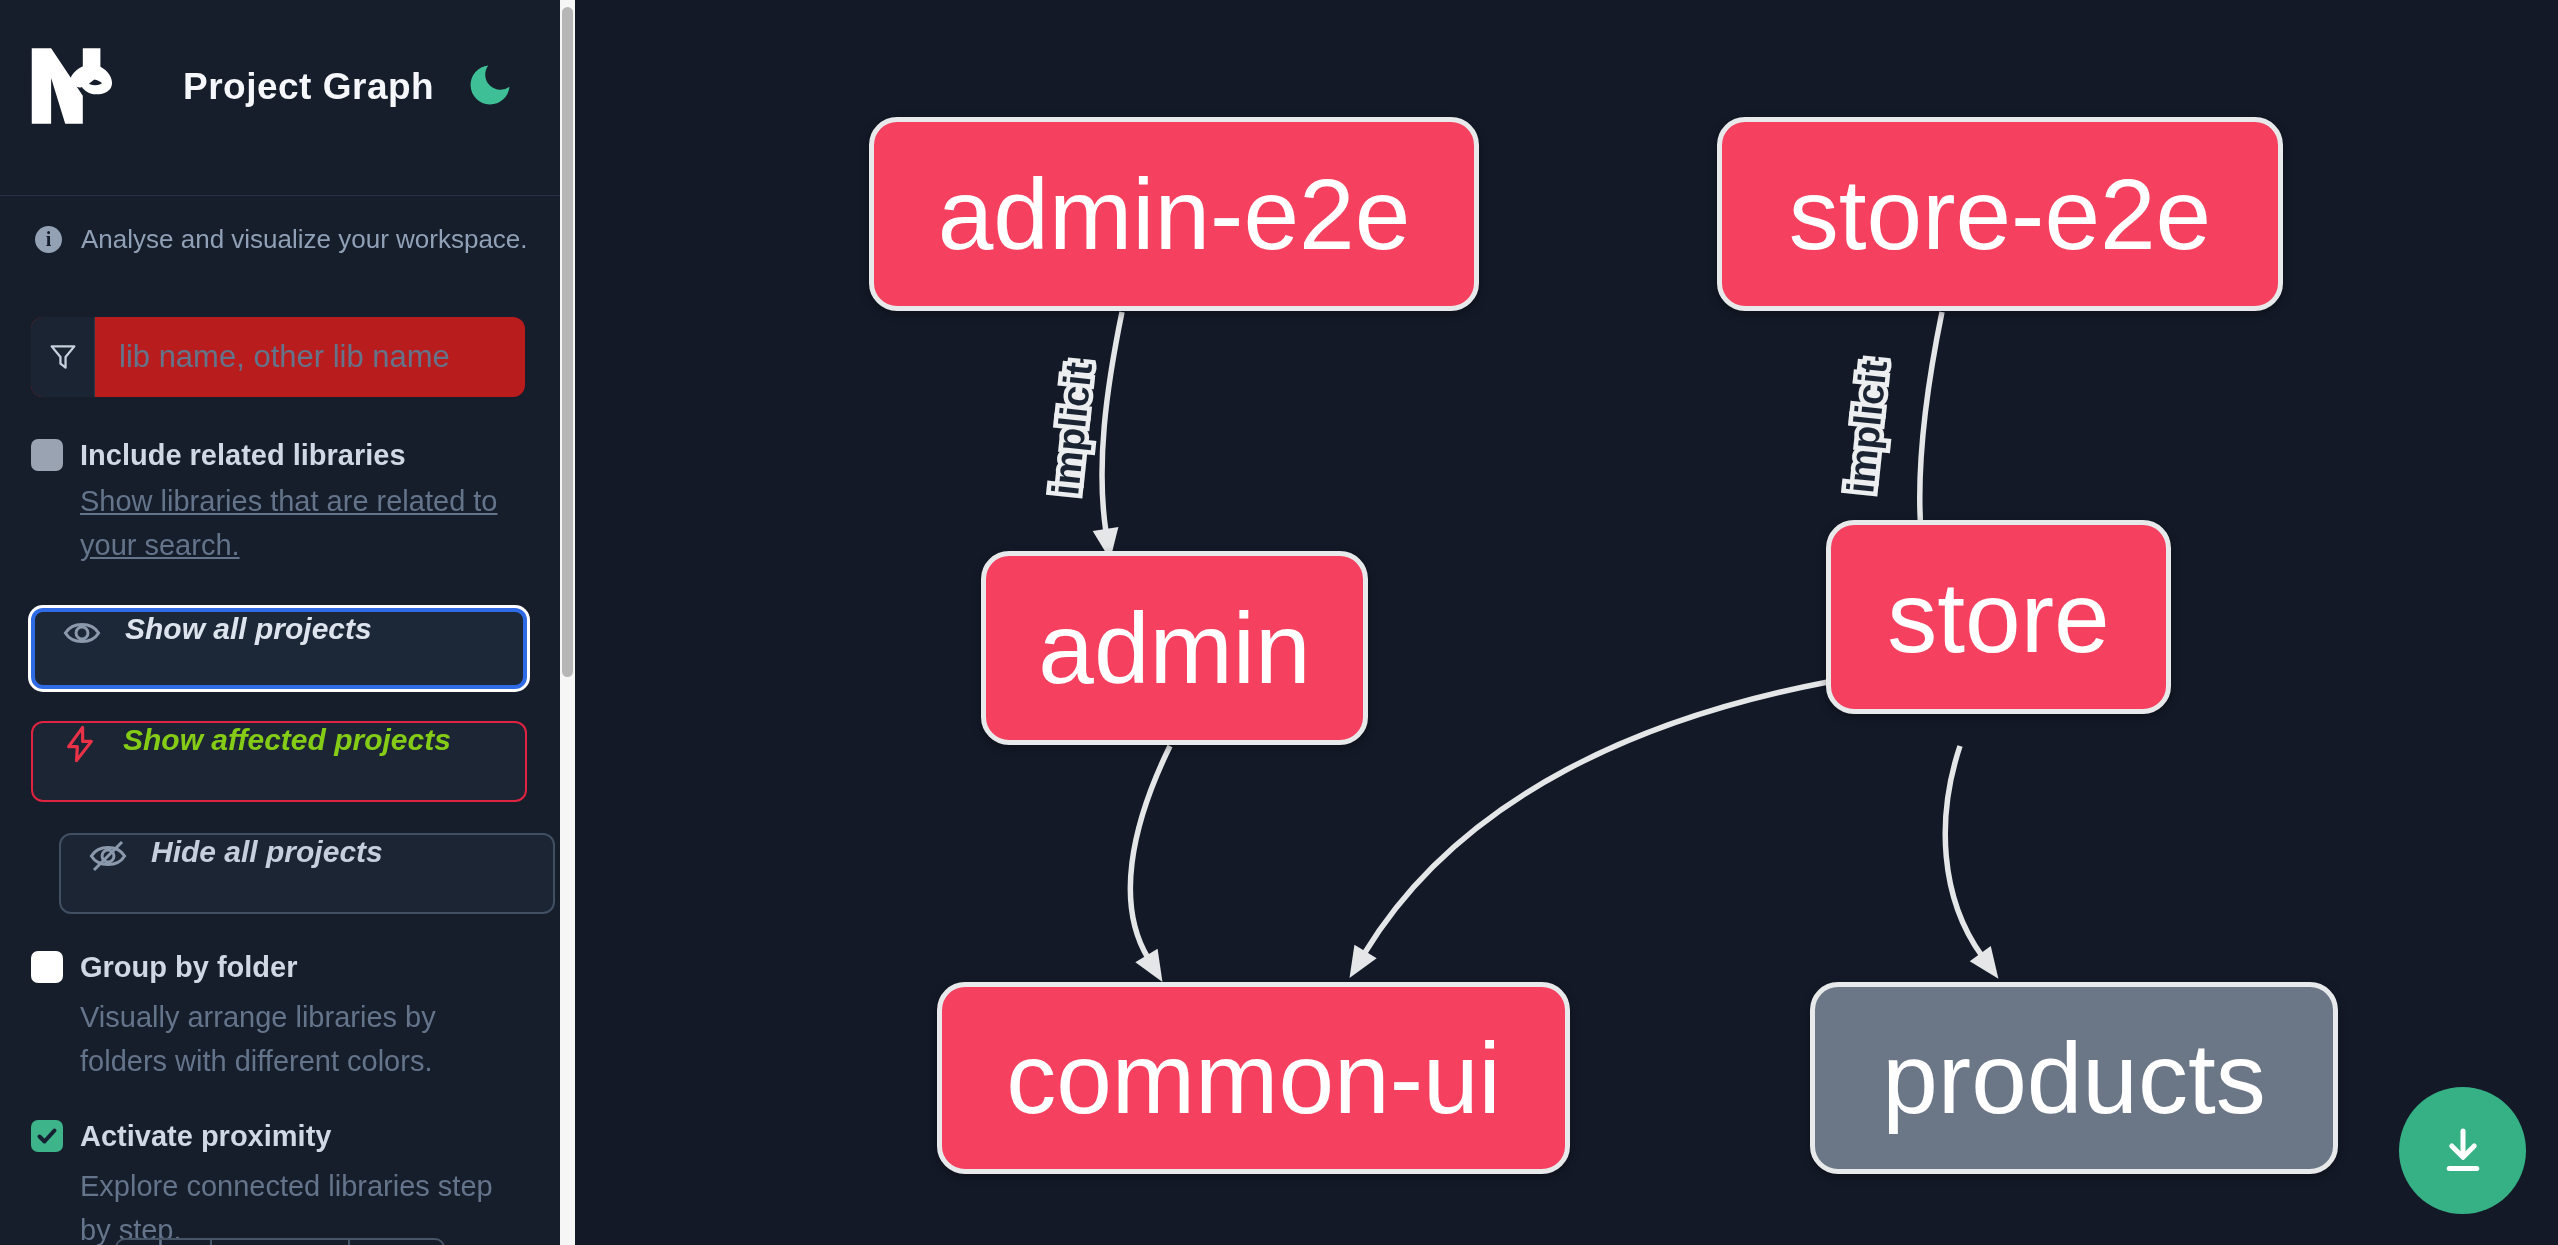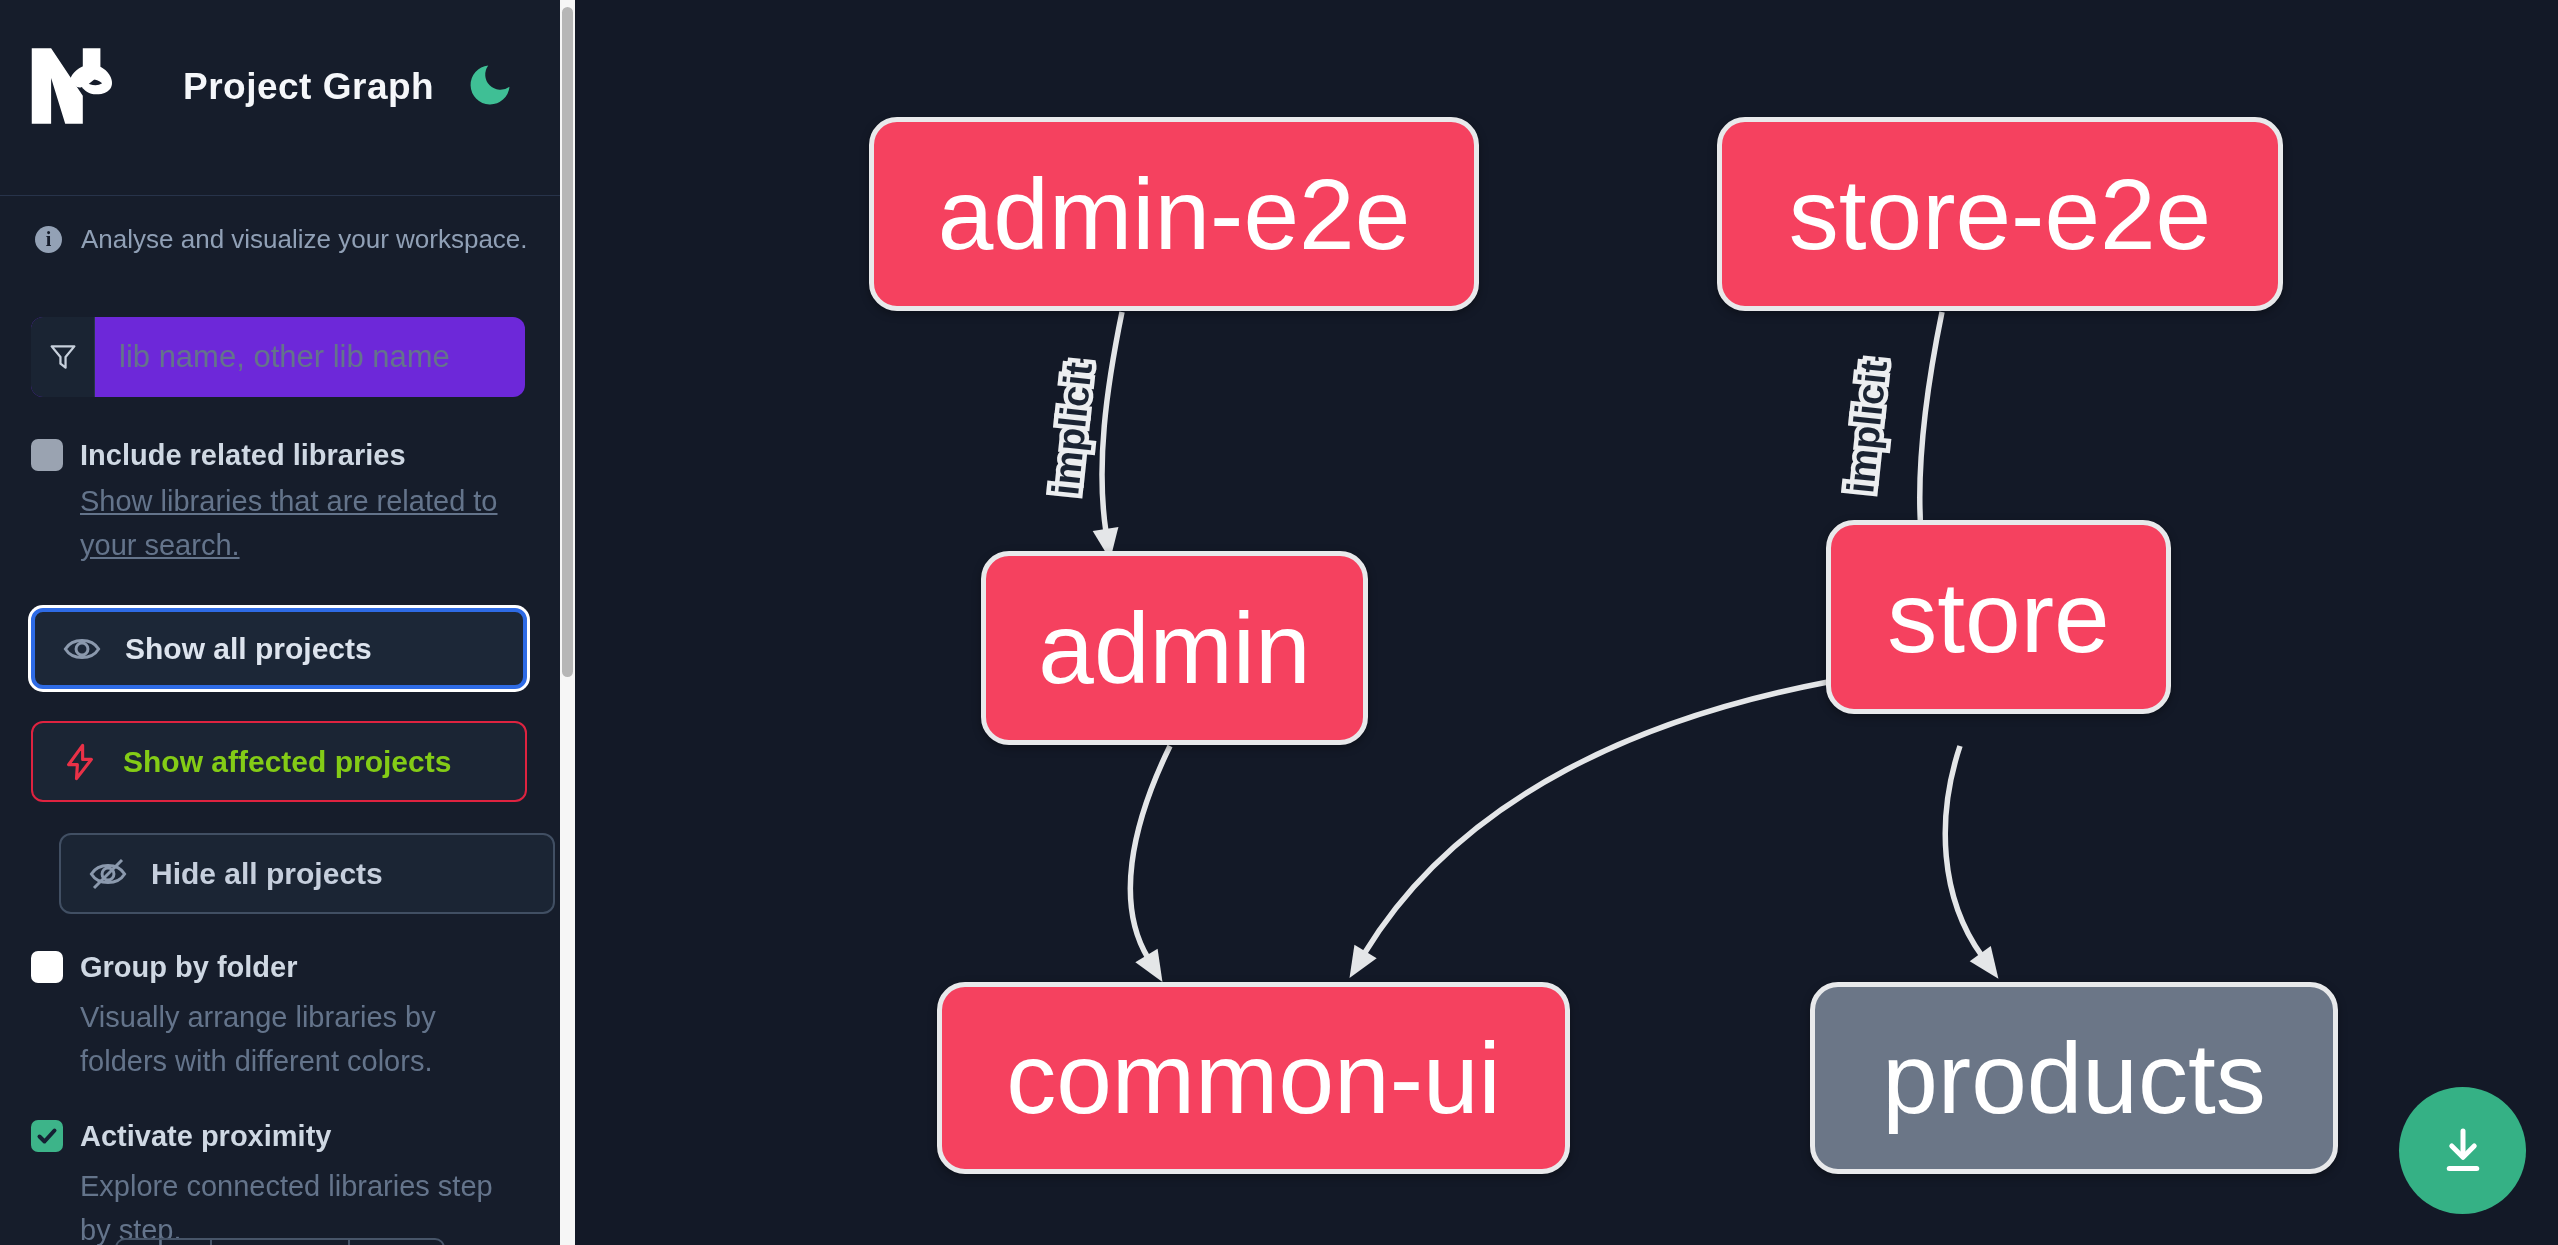--- a/index.html
+++ b/index.html
@@ -14,37 +14,37 @@
   .app-title { position:absolute; left:183px; top:66px; font-size:37px; font-weight:700; color:#f5f7fa; letter-spacing:.5px; }
   .theme-btn { position:absolute; left:462px; top:58px; width:56px; height:56px; background:none; border:none; cursor:pointer; }
   .header-divider { position:absolute; left:0; top:195px; width:560px; height:1px; background:#27334a; }
 
   .info-row { position:absolute; left:35px; top:224px; display:flex; align-items:center; gap:19px; }
   .info-icon { width:27px; height:27px; border-radius:50%; background:#93a1b5; color:#161d2b;
                font-size:20px; font-weight:700; display:flex; align-items:center; justify-content:center; font-family:"Liberation Serif", serif; }
   .info-text { font-size:26px; color:#90a0b6; }
 
   .search-box { position:absolute; left:31px; top:317px; width:494px; height:80px; border-radius:12px;
-                background:#6d28d9; display:flex; overflow:hidden; }
+                background:#b91c1c; display:flex; overflow:hidden; }
   .search-icon-cell { width:64px; height:100%; background:#1a2433; border-right:1px solid #2a3648;
                       display:flex; align-items:center; justify-content:center; flex:none; }
   .search-input { flex:1; background:transparent; border:none; outline:none; color:#c9d3e0;
                   font-size:31px; padding:0 24px; font-family:"Liberation Sans", sans-serif; }
   .search-input::placeholder { color:#64748b; opacity:1; }
 
   .toggle-row { position:absolute; left:31px; width:500px; }
   .checkbox { position:absolute; left:0; top:2px; width:32px; height:32px; border-radius:7px; }
   .checkbox.gray { background:#9aa3b1; }
   .checkbox.white { background:#ffffff; }
   .checkbox.green { background:#3db489; display:flex; align-items:center; justify-content:center; }
   .toggle-label { display:block; margin-left:49px; font-size:29px; font-weight:700; color:#cfd8e3; line-height:36px; }
   .toggle-desc { display:block; margin-left:49px; margin-top:10px; font-size:29px; color:#64748b; line-height:44px; width:440px; }
 
   .side-btn { position:absolute; left:31px; width:496px; height:81px; border-radius:12px; display:flex;
-              align-items:center; cursor:pointer; background:#1b2534; }
+              align-items:flex-start; cursor:pointer; background:#1b2534;font-style:italic; }
   .side-btn .btn-icon { margin-left:26px; width:42px; height:42px; flex:none; }
   .side-btn .btn-label { margin-left:22px; font-size:30px; font-weight:600; color:#c6cfdd; }
   .btn-showall { top:608px; border:4px solid #2e6be5; box-shadow:0 0 0 3px #ffffff; background:#1c2737; }
   .btn-showall .btn-label { color:#dde4ee; }
   .btn-affected { top:721px; border:2px solid #df2340; }
   .btn-affected .btn-label { color:#84cc16; }
   .btn-hideall { top:833px; border:2px solid #414f63;margin-left:28px; }
 
   .stepper-sliver { position:absolute; left:115px; top:1238px; width:330px; height:30px;
                     border:2px solid #475569; border-radius:10px; display:flex; overflow:hidden; }

